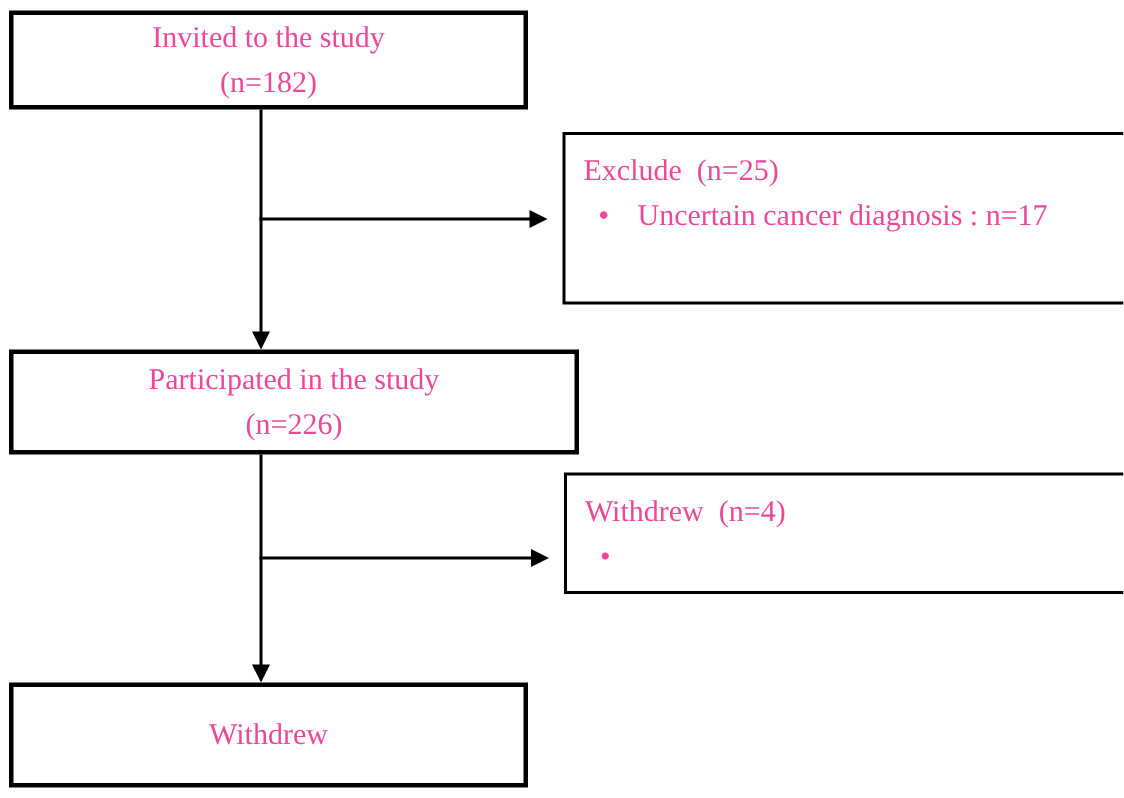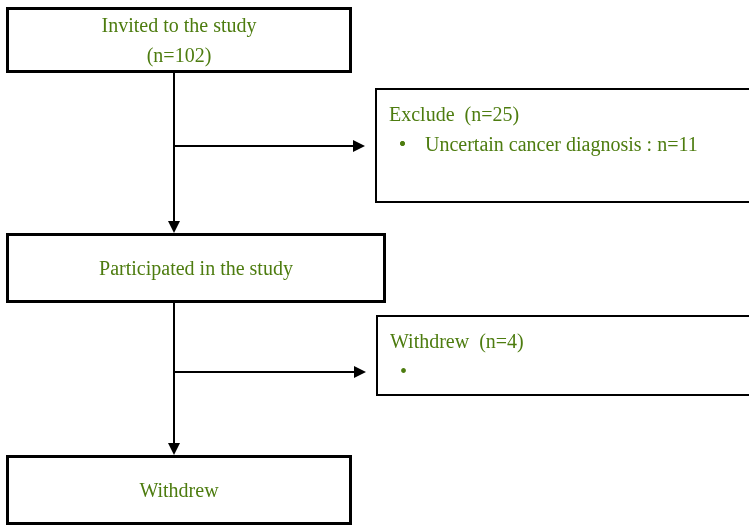--- a/index.html
+++ b/index.html
@@ -6,21 +6,21 @@
     margin: 0;
     padding: 0;
     background: #ffffff;
   }
   .canvas {
     position: relative;
     width: 749px;
     height: 532px;
     background: #ffffff;
     font-family: "Liberation Serif", "DejaVu Serif", serif;
-    color: #4d7c0f;
+    color: #ec4899;
     overflow: hidden;
   }
   .box {
     position: absolute;
     box-sizing: border-box;
     background: #ffffff;
     border: 3px solid #000000;
   }
   .main-box {
     display: flex;
@@ -86,38 +86,39 @@
     border-left: 12px solid #000000;
   }
 </style>
 </head>
 <body>
 
 <div class="canvas">
 
   <div class="box main-box" style="left:6px; top:7px; width:346px; height:66px;">
     <div>Invited to the study</div>
-    <div>(n=102)</div>
+    <div>(n=182)</div>
   </div>
 
   <div class="box side-box" style="left:365px; top:88px; width:379px; height:115px;">
     <div class="side-title">Exclude (n=25)</div>
     <ul class="side-list">
       <li>
         <span class="bullet">•</span>
       </li>
       <li>
         <span class="bullet">•</span>
-        <span>Uncertain cancer diagnosis : n=11</span>
+        <span>Uncertain cancer diagnosis : n=17</span>
       </li>
     </ul>
   </div>
 
   <div class="box main-box" style="left:6px; top:233px; width:380px; height:70px;">
     <div>Participated in the study</div>
+    <div>(n=226)</div>
   </div>
 
   <div class="box side-box" style="left:366px; top:315px; width:378px; height:81px;">
     <div class="side-title">Withdrew (n=4)</div>
     <ul class="side-list">
       <li>
         <span class="bullet">•</span>
       </li>
     </ul>
   </div>

